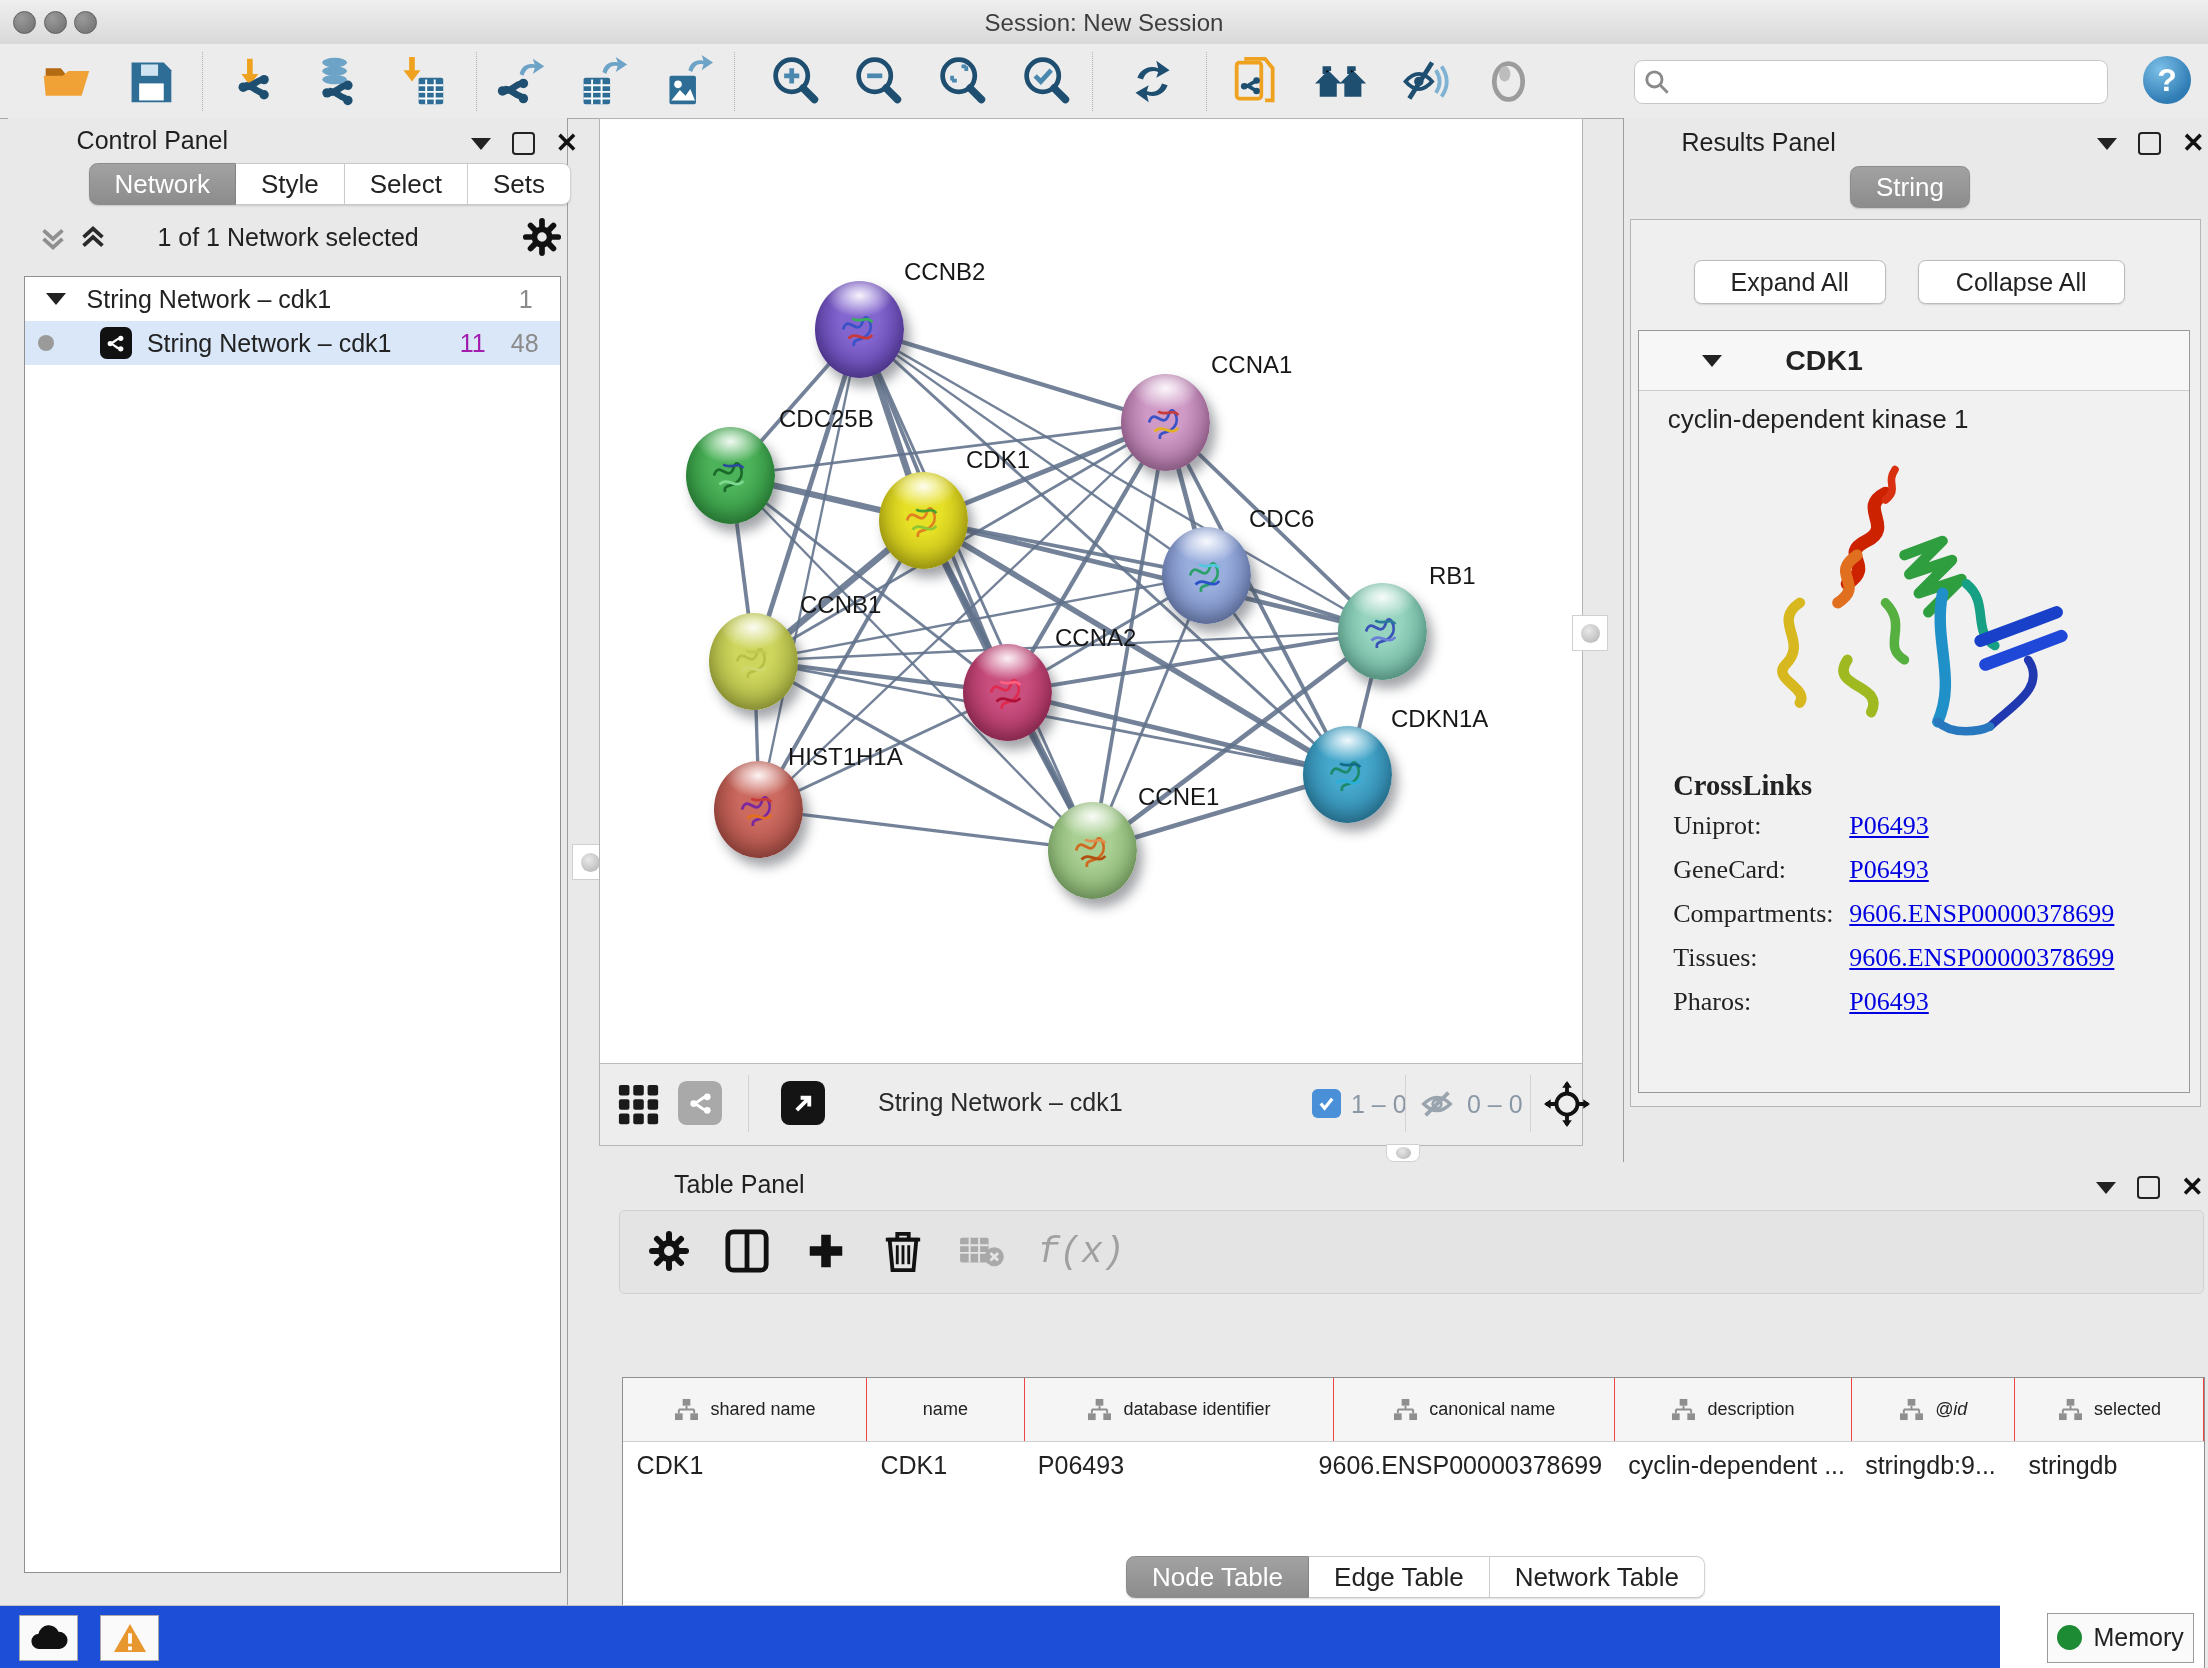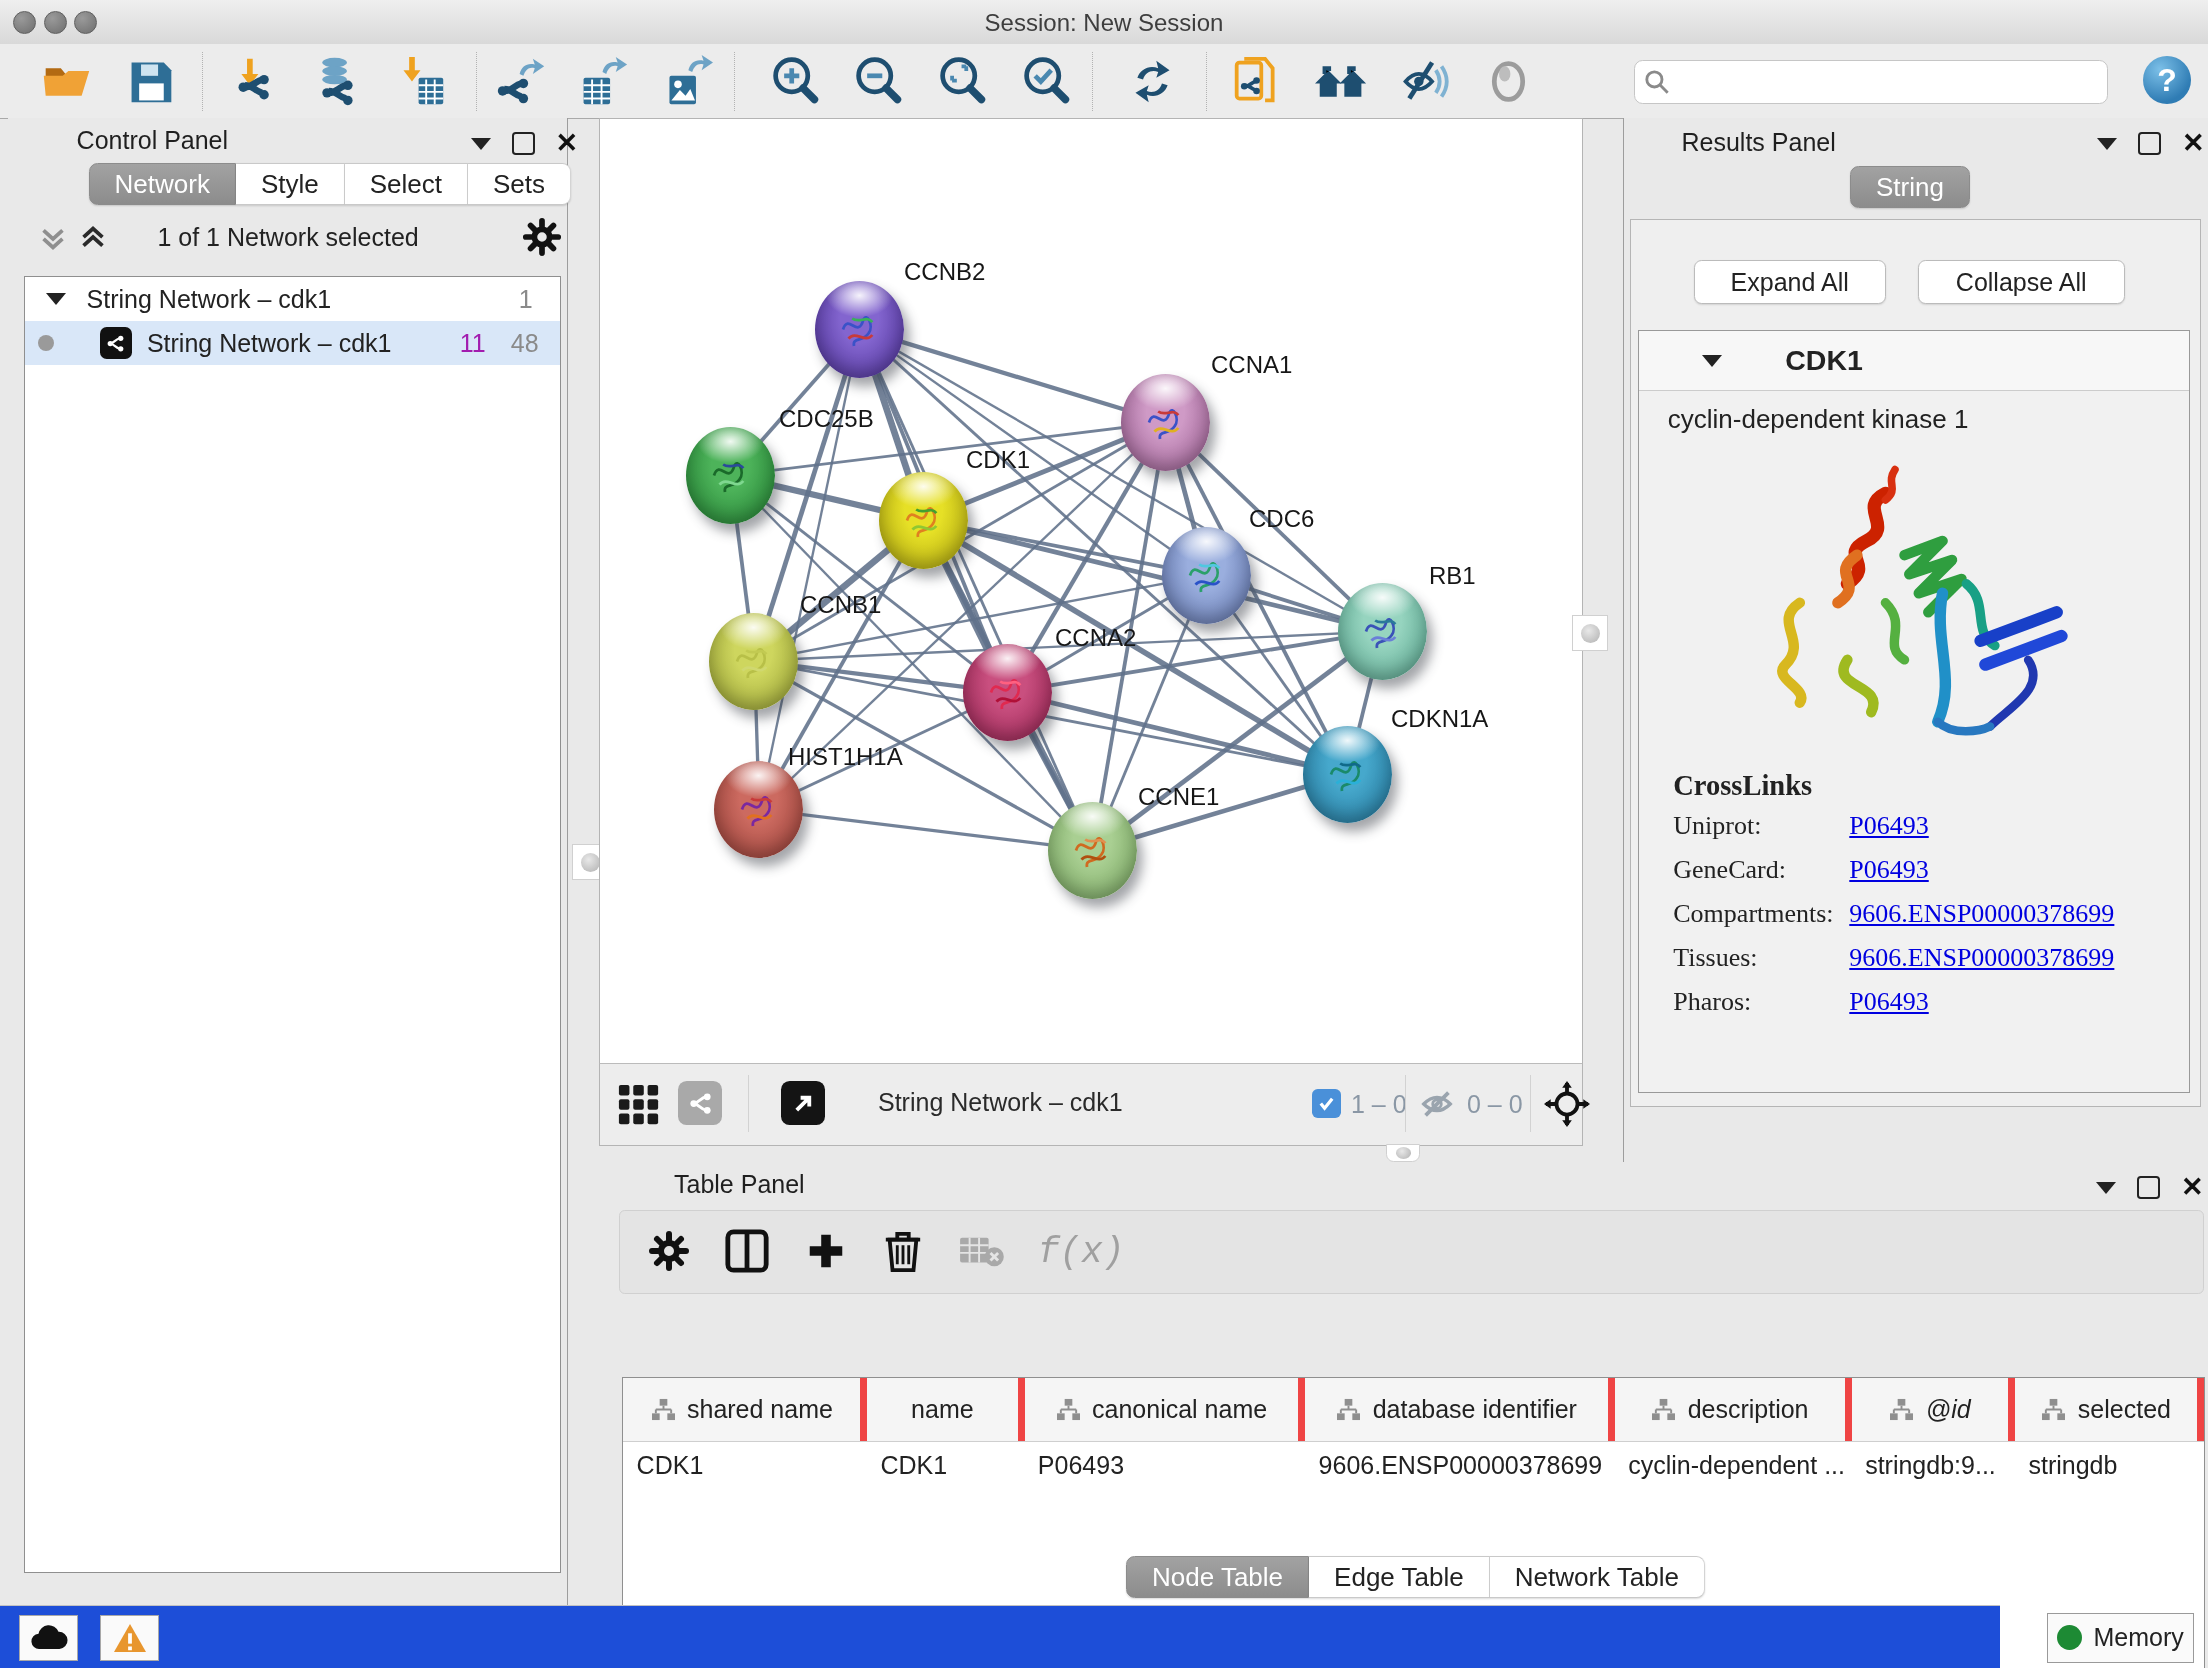--- a/index.html
+++ b/index.html
@@ -76,22 +76,22 @@
   .cl-row{position:relative;height:44px;font-size:26px;}
   .cl-row a{color:#0000e0;text-decoration:underline;}
   
   #table-panel{left:609px;top:1162px;width:1600px;height:443px;background:#e9e9e9;}
   #tp-toolbar{position:absolute;left:9.5px;top:48px;width:1585px;height:84px;background:#e4e4e4;
     border:1px solid #d0d0d0;border-radius:5.7px;display:flex;align-items:center;gap:34px;
     padding-left:28.5px;box-sizing:border-box;}
   #tp-table{position:absolute;left:13.3px;top:215px;width:1581px;height:350px;background:#fff;
     border:1.9px solid #8f8f8f;border-bottom:none;overflow:hidden;}
   #tp-head{display:flex;background:#f5f5f5;border-bottom:1.9px solid #cfcfcf;height:63px;}
-  .th{display:flex;align-items:center;justify-content:center;gap:11.4px;font-size:25px;
-    border-right:7px solid #ef4444;box-sizing:border-box;}
+  .th{display:flex;align-items:center;justify-content:center;gap:11.4px;font-size:18px;
+    border-right:1px solid #ef4444;box-sizing:border-box;}
   #tp-row{display:flex;height:46px;align-items:center;font-size:25px;}
   .td{padding-left:13.3px;box-sizing:border-box;white-space:nowrap;overflow:hidden;}
   
   #statusbar{left:0;top:1605px;width:2000px;height:63px;background:#1d4ed8;border-top:1.9px solid #c2c2c2;text-decoration:underline;}
   .sb-btn{position:absolute;top:8.6px;width:57px;height:44px;background:#fafafa;border:1.9px solid #a8a8a8;
     display:flex;align-items:center;justify-content:center;}
   #memory-btn{position:absolute;left:2047px;top:6.7px;width:145px;height:48px;background:#fafafa;
     border:1.9px solid #9a9a9a;display:flex;align-items:center;justify-content:center;gap:11.4px;font-size:25px;}
   #memory-btn i{width:25px;height:25px;border-radius:50%;background:#1d8a34;display:block;}
 </style>
@@ -637,37 +637,37 @@
             <rect x="9" y="1" width="8" height="7" fill="#8f8f8f"></rect>
             <path d="M13 8v4M5 12h16M5 12v4M21 12v4" stroke="#8f8f8f" stroke-width="2" fill="none"></path>
             <rect x="1" y="16" width="8" height="7" fill="#8f8f8f"></rect>
             <rect x="17" y="16" width="8" height="7" fill="#8f8f8f"></rect>
           </svg>
           <span>shared name</span>
         </div>
         <div class="th" style="width: 158px;">
           <span>name</span>
         </div>
+        <div class="th" style="width: 311px;">
+          <svg width="25" height="23" viewBox="0 0 26 24">
+            <rect x="9" y="1" width="8" height="7" fill="#8f8f8f"></rect>
+            <path d="M13 8v4M5 12h16M5 12v4M21 12v4" stroke="#8f8f8f" stroke-width="2" fill="none"></path>
+            <rect x="1" y="16" width="8" height="7" fill="#8f8f8f"></rect>
+            <rect x="17" y="16" width="8" height="7" fill="#8f8f8f"></rect>
+          </svg>
+          <span>database identifier</span>
+        </div>
         <div class="th" style="width: 282px;">
           <svg width="25" height="23" viewBox="0 0 26 24">
             <rect x="9" y="1" width="8" height="7" fill="#8f8f8f"></rect>
             <path d="M13 8v4M5 12h16M5 12v4M21 12v4" stroke="#8f8f8f" stroke-width="2" fill="none"></path>
             <rect x="1" y="16" width="8" height="7" fill="#8f8f8f"></rect>
             <rect x="17" y="16" width="8" height="7" fill="#8f8f8f"></rect>
           </svg>
           <span>canonical name</span>
-        </div>
-        <div class="th" style="width: 311px;">
-          <svg width="25" height="23" viewBox="0 0 26 24">
-            <rect x="9" y="1" width="8" height="7" fill="#8f8f8f"></rect>
-            <path d="M13 8v4M5 12h16M5 12v4M21 12v4" stroke="#8f8f8f" stroke-width="2" fill="none"></path>
-            <rect x="1" y="16" width="8" height="7" fill="#8f8f8f"></rect>
-            <rect x="17" y="16" width="8" height="7" fill="#8f8f8f"></rect>
-          </svg>
-          <span>database identifier</span>
         </div>
         <div class="th" style="width: 238px;">
           <svg width="25" height="23" viewBox="0 0 26 24">
             <rect x="9" y="1" width="8" height="7" fill="#8f8f8f"></rect>
             <path d="M13 8v4M5 12h16M5 12v4M21 12v4" stroke="#8f8f8f" stroke-width="2" fill="none"></path>
             <rect x="1" y="16" width="8" height="7" fill="#8f8f8f"></rect>
             <rect x="17" y="16" width="8" height="7" fill="#8f8f8f"></rect>
           </svg>
           <span>description</span>
         </div>

